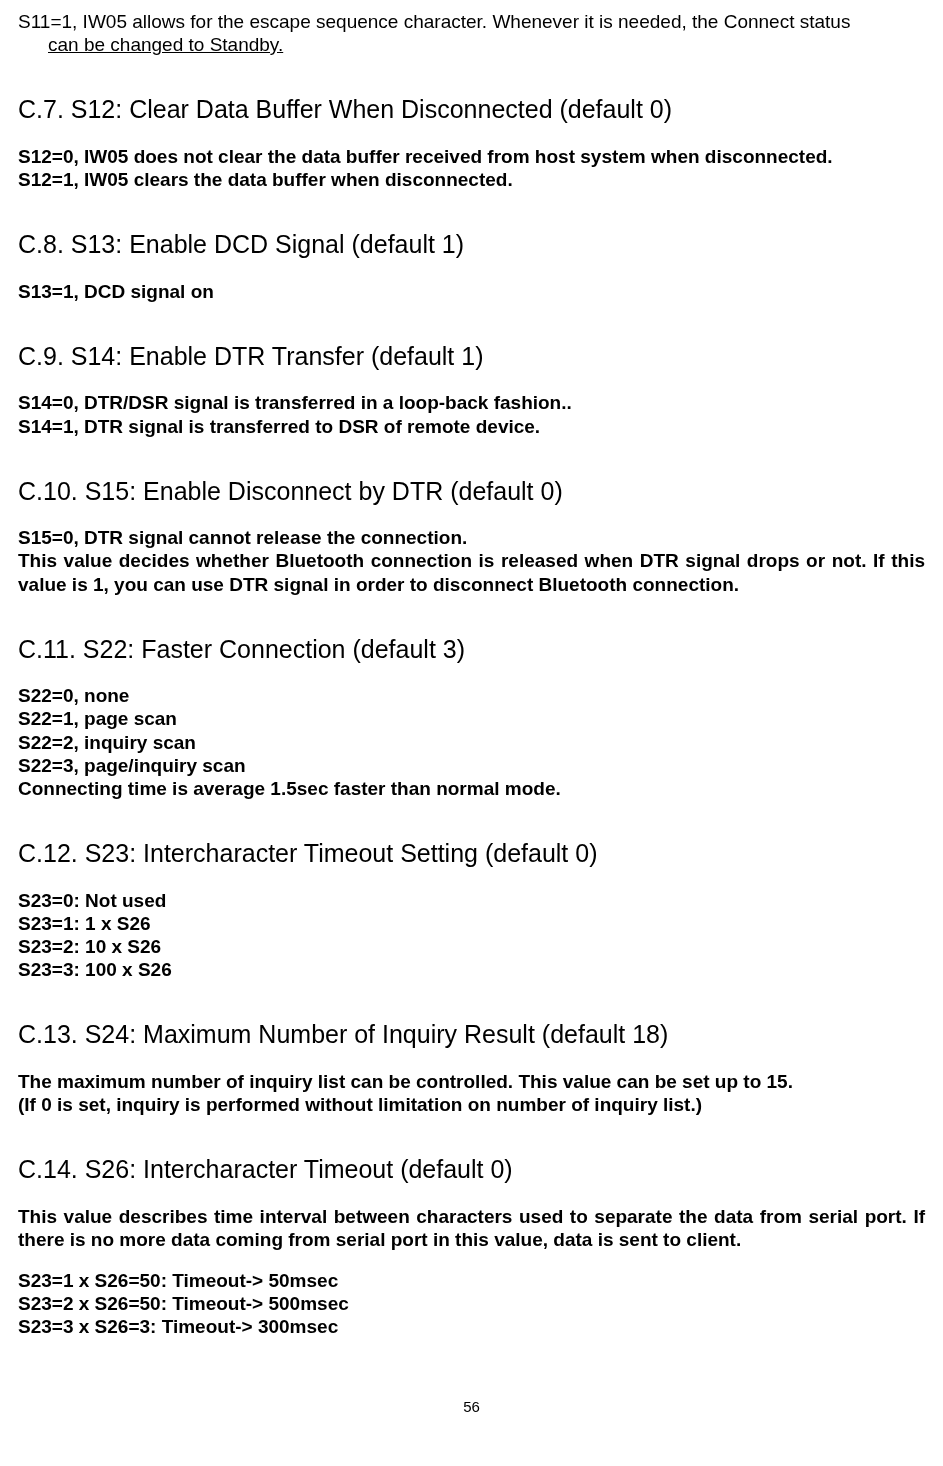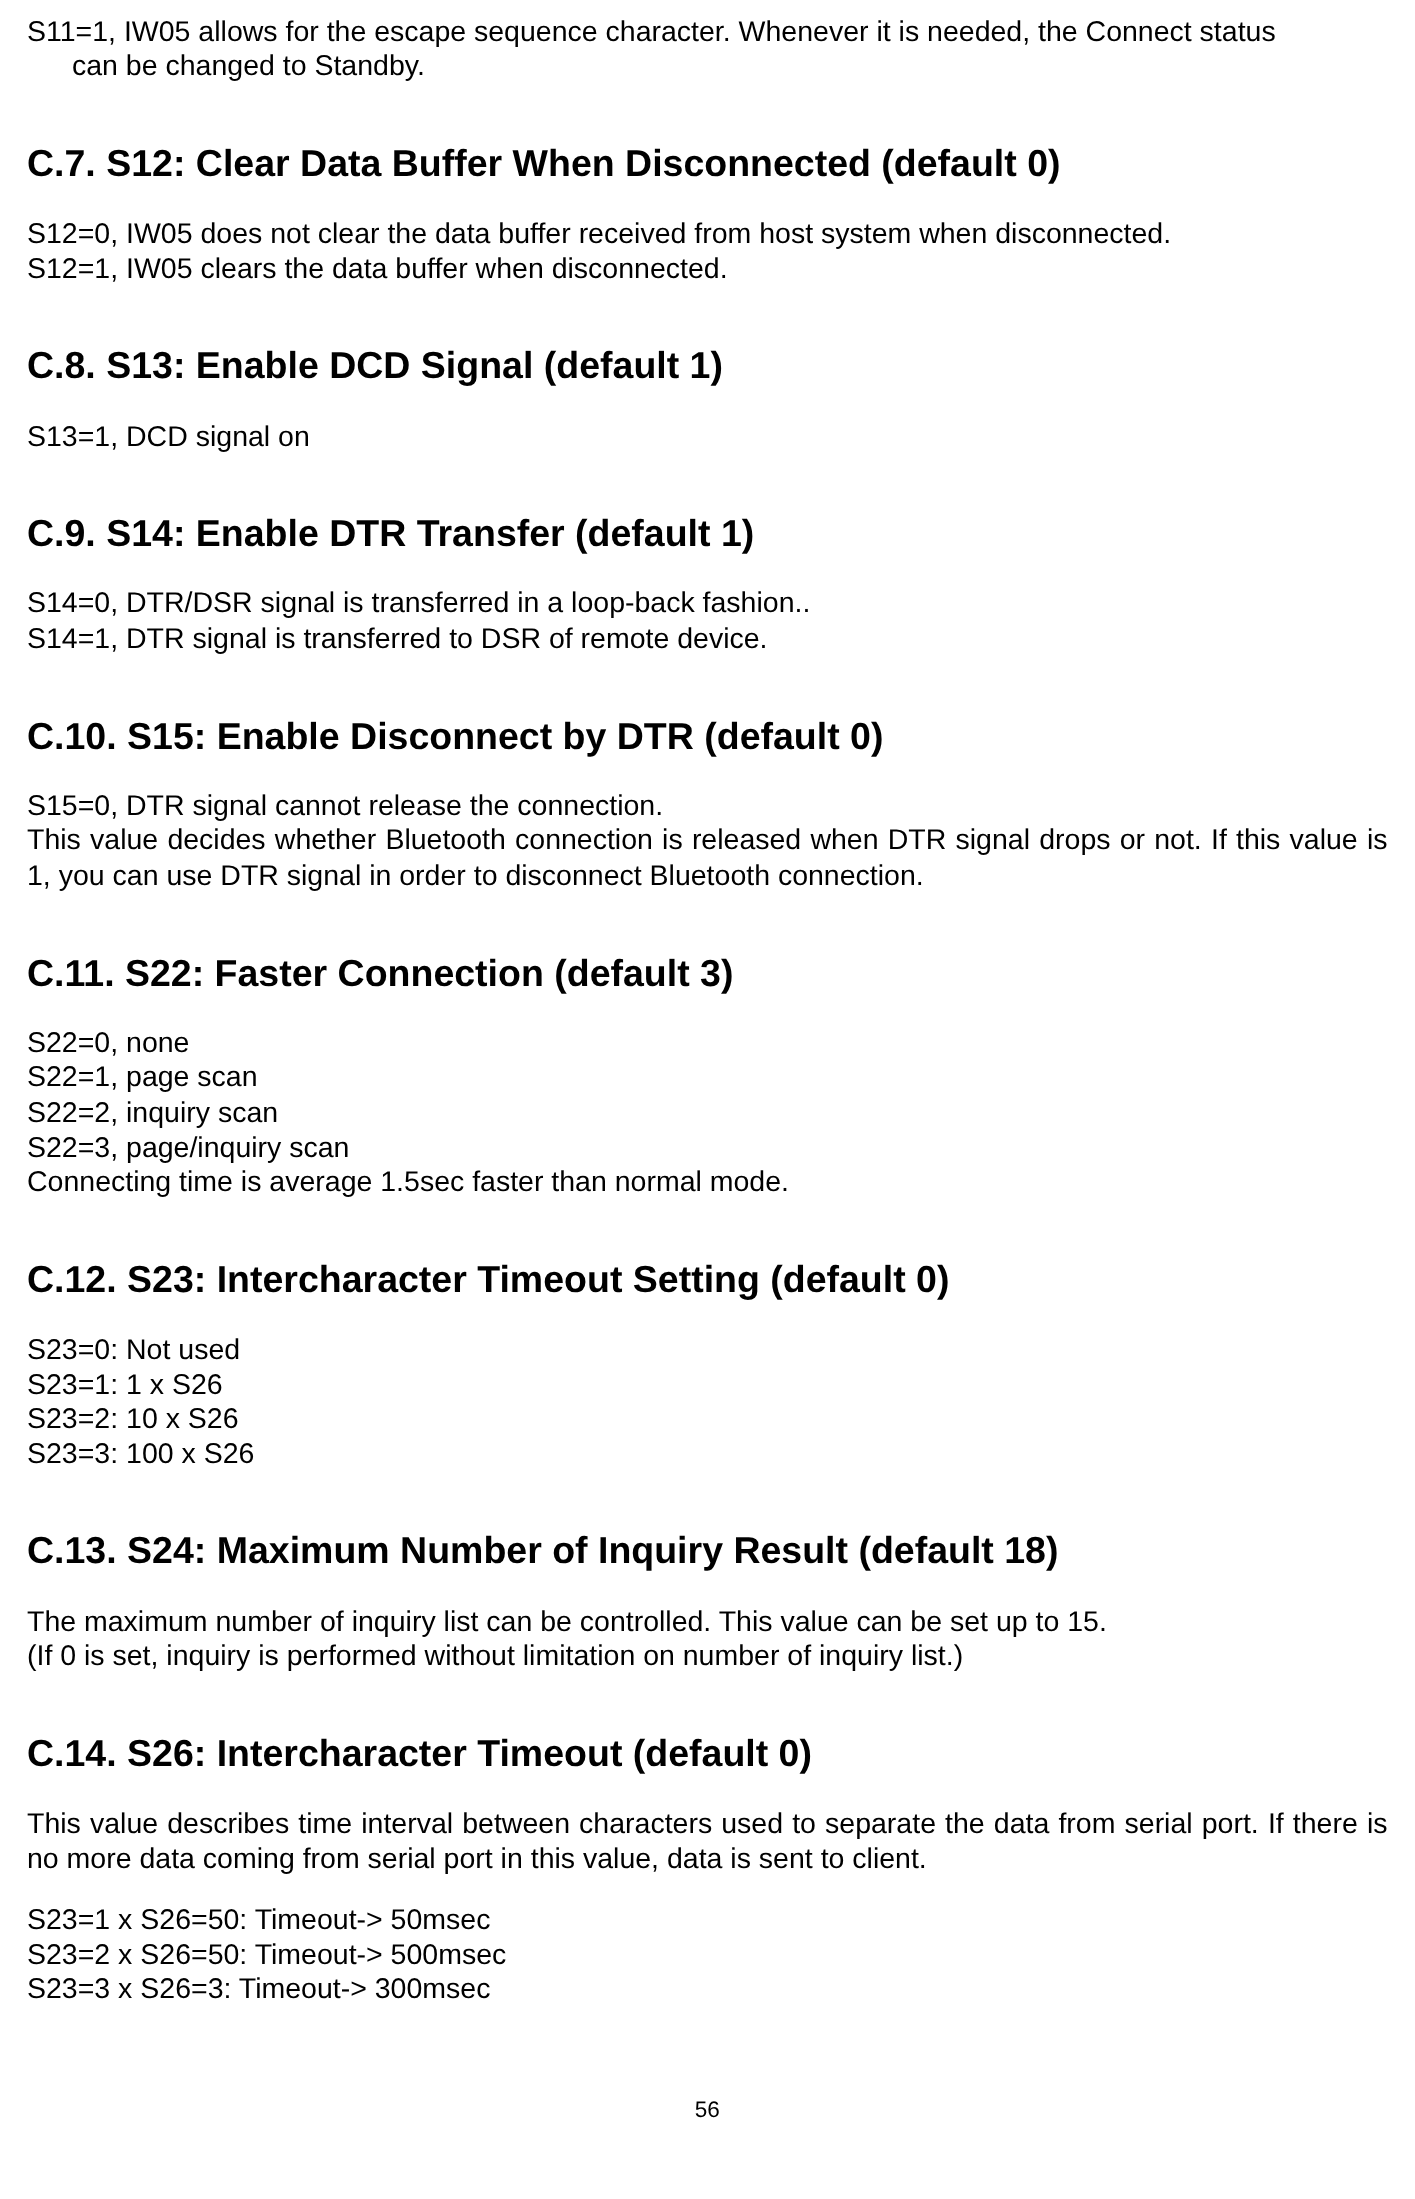--- a/index.html
+++ b/index.html
@@ -15,48 +15,49 @@
     .intro {
       text-align: justify;
       margin-bottom: 20px;
     }
     .intro-cont {
       padding-left: 30px;
       text-align: justify;
     }
     h2 {
       font-size: 25px;
-      font-weight: bold;
+      font-weight: normal;
       margin-top: 38px;
       margin-bottom: 20px;
     }
     .para {
       margin: 0;
     }
     .para-just {
       text-align: justify;
     }
     .section-body {
       margin-bottom: 0;
+      font-weight: bold;
     }
     .spacer {
       height: 18px;
     }
     .page-num {
       text-align: center;
       margin-top: 60px;
       font-size: 15px;
     }
   </style>
 </head>
 <body>
 
 <div class="intro">
   <span>S11=1, IW05 allows for the escape sequence character. Whenever it is needed, the Connect status</span><br>
-  <span class="intro-cont" style="display:inline-block;">can be changed to Standby.</span>
+  <span class="intro-cont" style="display:inline-block;text-decoration:underline;">can be changed to Standby.</span>
 </div>
 
 <h2>C.7. S12: Clear Data Buffer When Disconnected (default 0)</h2>
 <div class="section-body">
   <div class="para">S12=0, IW05 does not clear the data buffer received from host system when disconnected.</div>
   <div class="para">S12=1, IW05 clears the data buffer when disconnected.</div>
 </div>
 
 <h2>C.8. S13: Enable DCD Signal (default 1)</h2>
 <div class="section-body">

